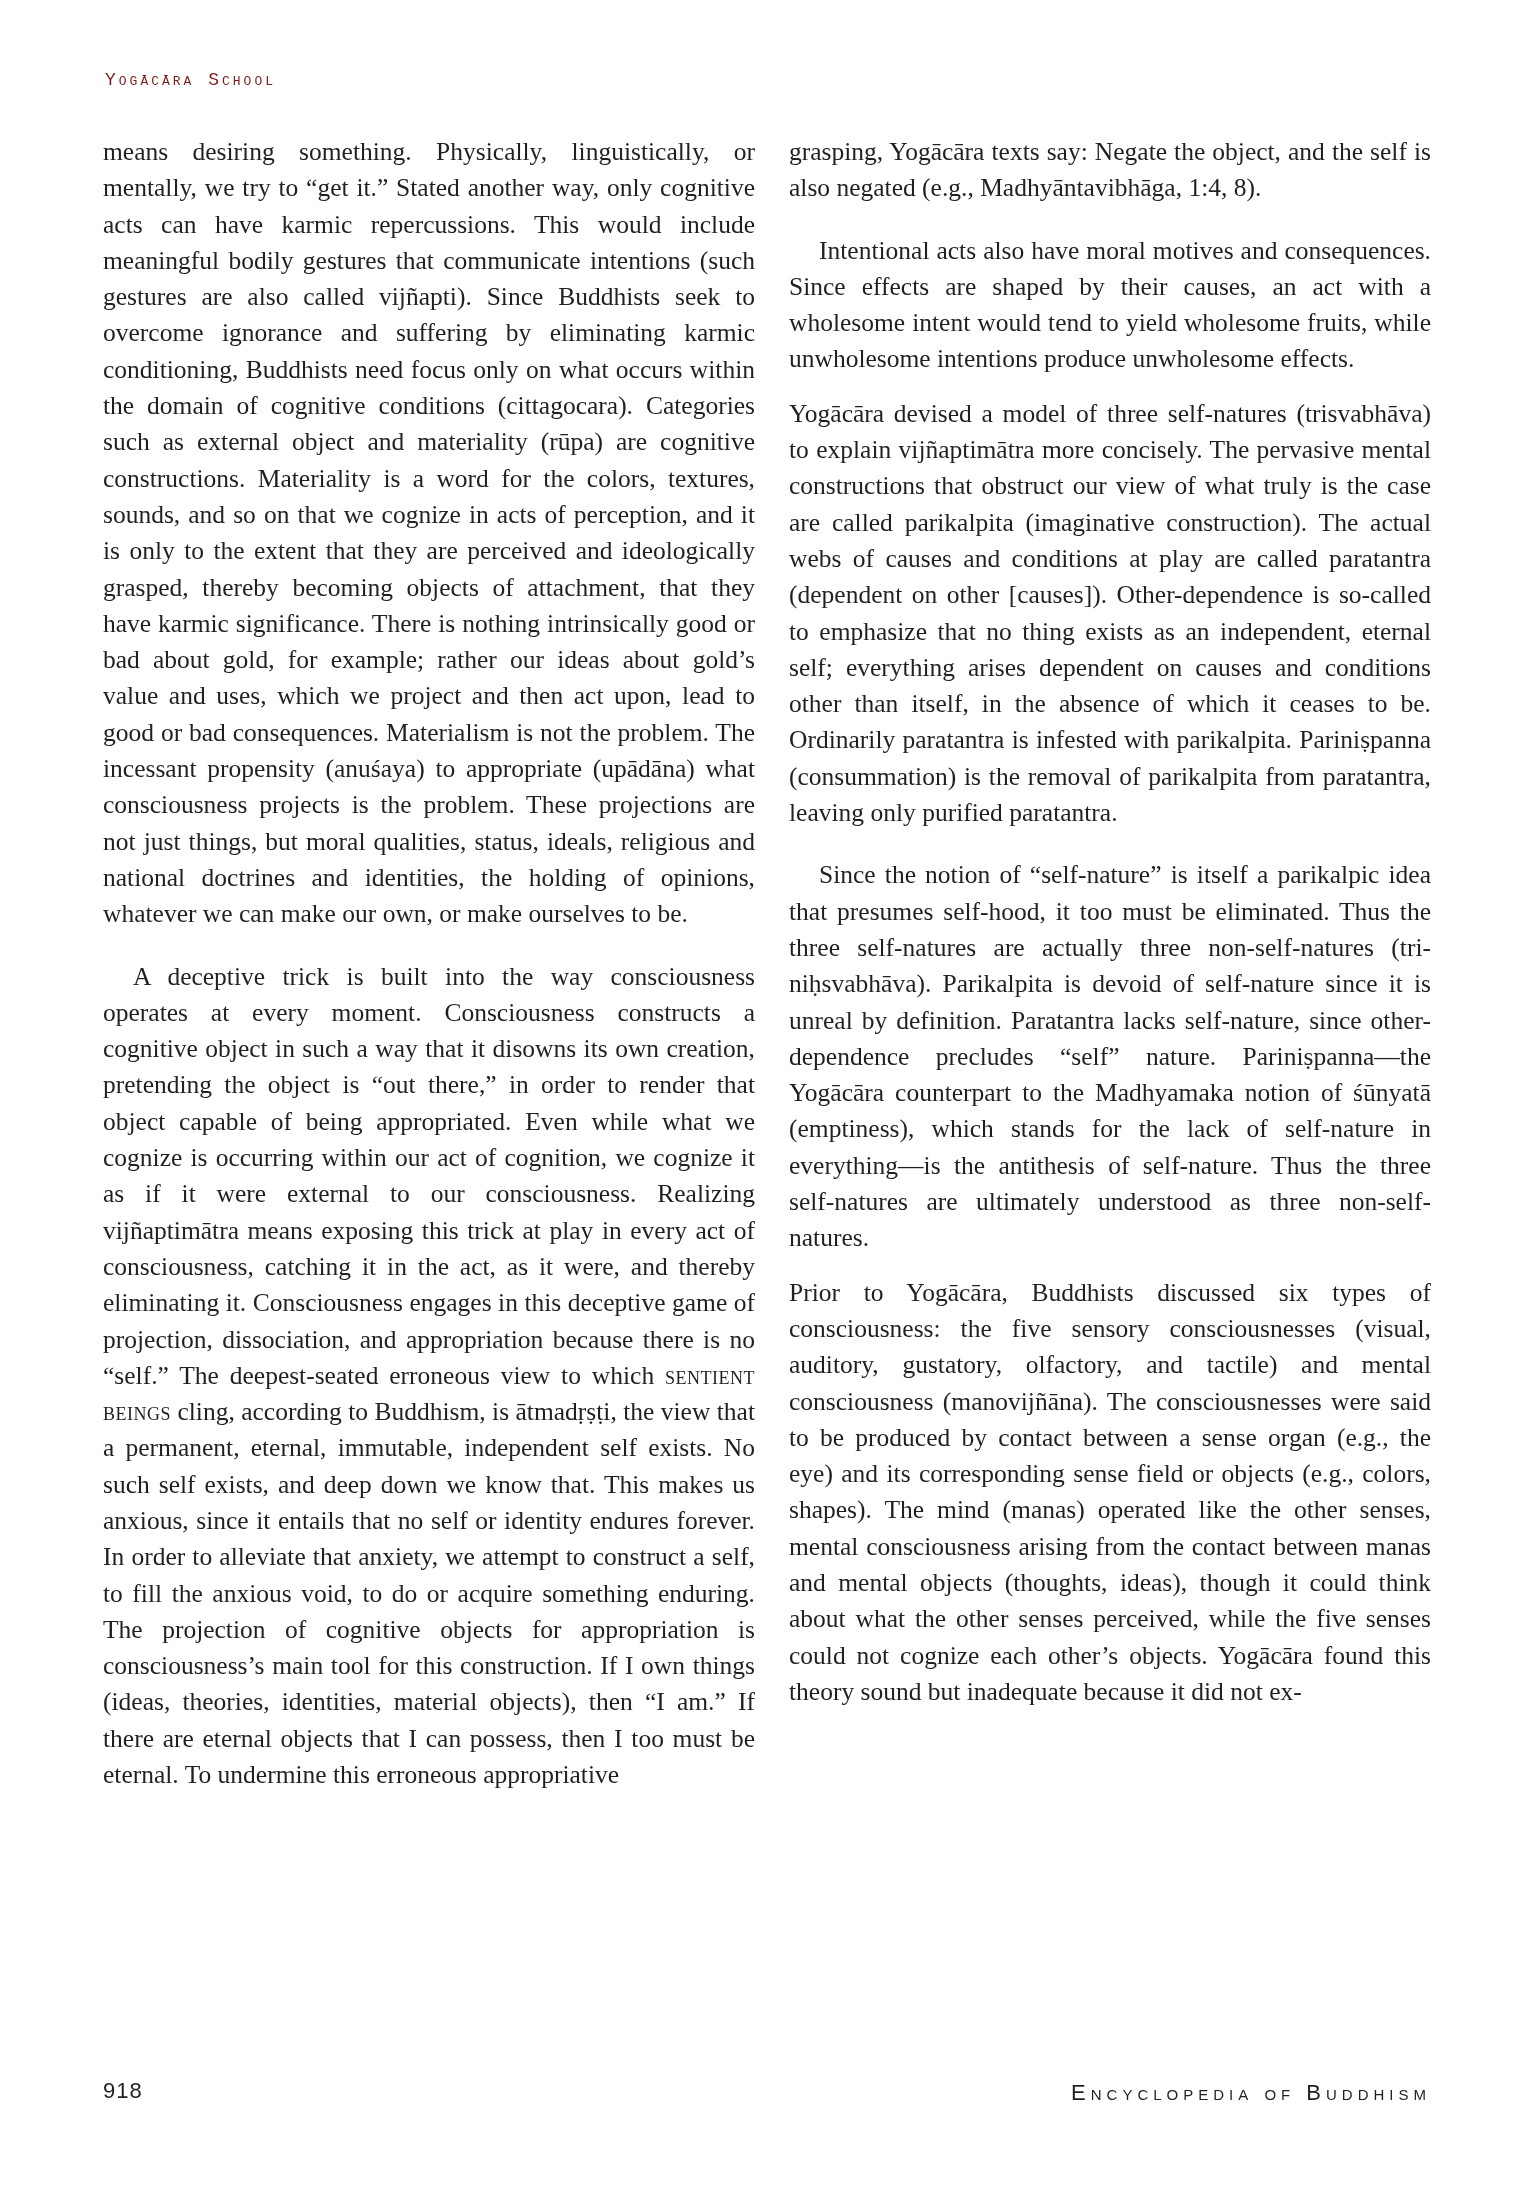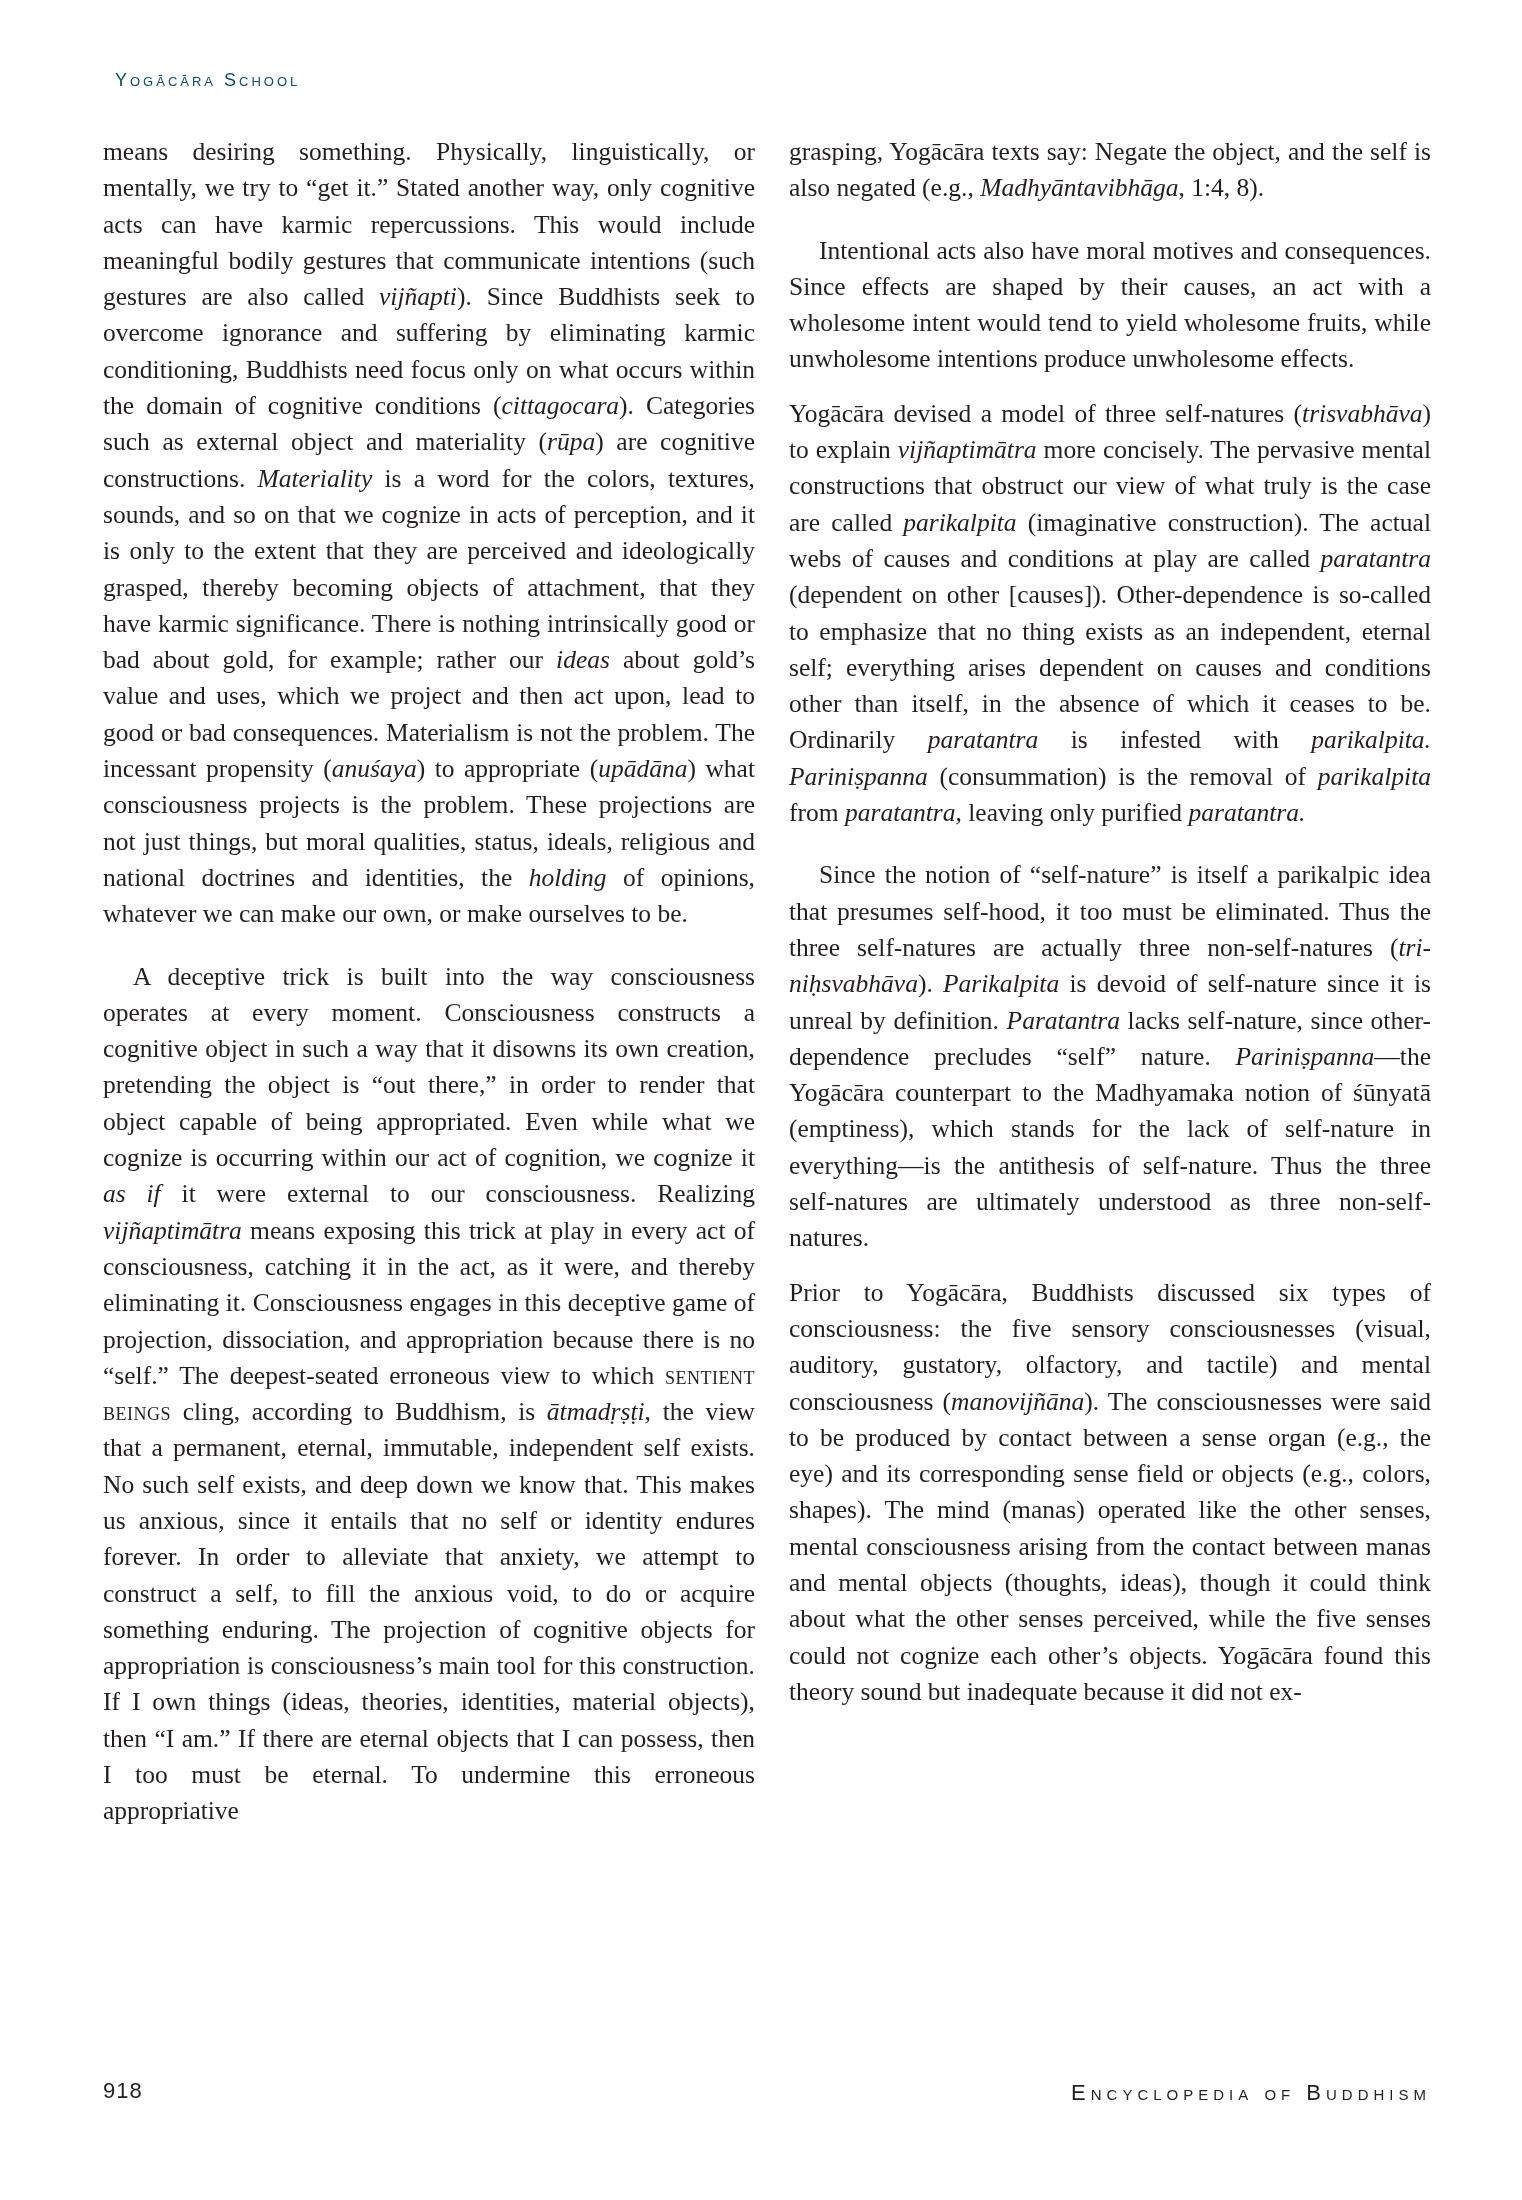--- a/index.html
+++ b/index.html
@@ -1,38 +1,38 @@
 <!DOCTYPE html>
 <html><head>
 <meta charset="utf-8">
 <style>
   html, body { margin: 0; padding: 0; background: #ffffff; }
   body { width: 1522px; height: 2200px; position: relative; overflow: hidden; color: #231f20; }
   .running-head {
-    position: absolute; left: 115px; top: 70px;
-    font-family: Liberation Sans, sans-serif; font-size: 18px; letter-spacing: 3px;
-    font-variant: small-caps; color: #0c4a6e;
+    position: absolute; left: 105px; top: 70px;
+    font-family: Liberation Mono, monospace; font-size: 18px; letter-spacing: 3px;
+    font-variant: small-caps; color: #7f1d1d;
   }
   .col {
     position: absolute; top: 134px; width: 652px;
     font-family: "Liberation Serif", serif; font-size: 25.5px; line-height: 36.3px;
     text-align: justify; hyphens: manual;
   }
   .col-left { left: 103px; }
   .col-right { left: 789px; width: 642px; }
   .col p { margin: 0; }
   .col p.indent { text-indent: 30px; margin-top: 26px; }
   .col p + p { margin-top: 18px; }
   .col h3 {
     margin: 46px 0 4px 0;
     font-family: "DejaVu Sans", sans-serif; font-weight: bold; font-size: 22px; line-height: 32px;
     letter-spacing: -0.3px;
   }
   .col h3 .it { font-style: italic; }
-  .it { font-style: italic; }
+  .it { }
   .sc { font-variant: small-caps; letter-spacing: 0.5px; }
   .footer-page {
     position: absolute; left: 103px; top: 2078px;
     font-family: "Liberation Sans", sans-serif; font-size: 22px; letter-spacing: 1px;
   }
   .footer-title {
     position: absolute; right: 91px; top: 2080px;
     font-family: "Liberation Sans", sans-serif; font-size: 22px; letter-spacing: 5px;
     font-variant: small-caps;
   }

